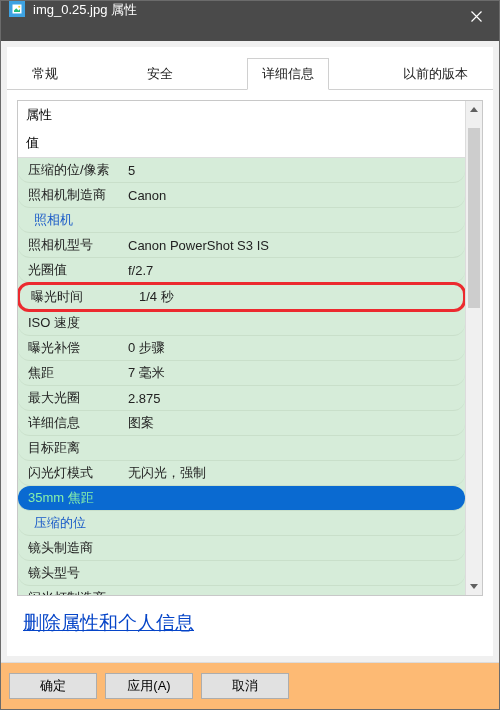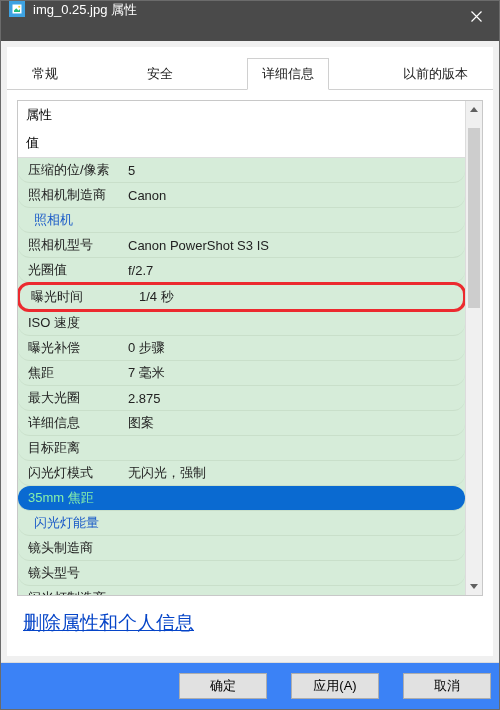--- a/index.html
+++ b/index.html
@@ -27,21 +27,21 @@
   .row.section .prop { color: #1a5bc8; padding-left: 6px; }
   .row.highlighted { border: 3px solid #ec2a2f; margin: -1px -1px -1px -1px; padding-left: 11px; position: relative; z-index: 1; gap: 8px; }
   .row.selected { background: #0a6ad1; color: #fff; }
   .row.selected .prop, .row.selected .val { color: #86efac; }
   .scrollbar { width: 17px; background: #f0f0f0; border-left: 1px solid #dcdcdc; display: flex; flex-direction: column; }
   .scrollbar .arrow { height: 17px; display: flex; align-items: center; justify-content: center; color: #606060; font-size: 10px; }
   .scrollbar .track { flex: 1; position: relative; }
   .scrollbar .thumb { position: absolute; left: 2px; right: 2px; top: 10px; height: 180px; background: #cdcdcd; }
   .link-row { padding: 14px 6px 10px 6px; }
   .link-row a { color: #0645c8; text-decoration: underline; font-size: 19px; }
-  .buttons { display: flex; justify-content: flex-end; gap: 24px; padding: 10px 8px; border-top: 1px solid #dcdcdc; background: #3b82f6; }
+  .buttons { display: flex; gap: 8px; padding: 10px 8px; border-top: 1px solid #dcdcdc; background: #fdba74; }
   .buttons button { min-width: 88px; height: 26px; border: 1px solid #adadad; background: #e1e1e1; font-size: 13px; font-family: inherit; }
 </style>
 </head>
 <body>
 
 <div class="window">
 
   <div class="titlebar">
     <span class="icon">
       <svg viewBox="0 0 16 16">
@@ -126,21 +126,21 @@
           <div class="row">
             <div class="prop">闪光灯模式</div>
             <div class="val">无闪光，强制</div>
           </div>
           <div class="row selected">
             <div class="prop">35mm 焦距</div>
             <div class="val"></div>
           </div>
 
           <div class="row section">
-            <div class="prop">闪光灯能量</div>
+            <div class="prop">压缩的位</div>
           </div>
 
           <div class="row">
             <div class="prop">镜头制造商</div>
             <div class="val"></div>
           </div>
           <div class="row">
             <div class="prop">镜头型号</div>
             <div class="val"></div>
           </div>

